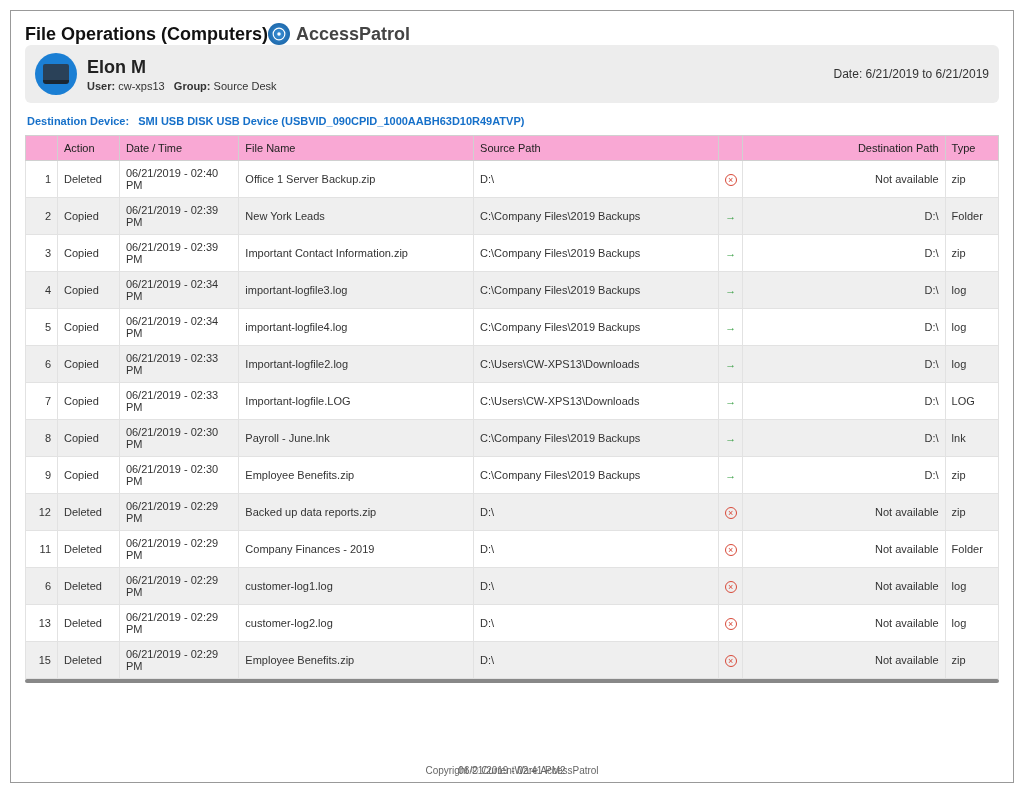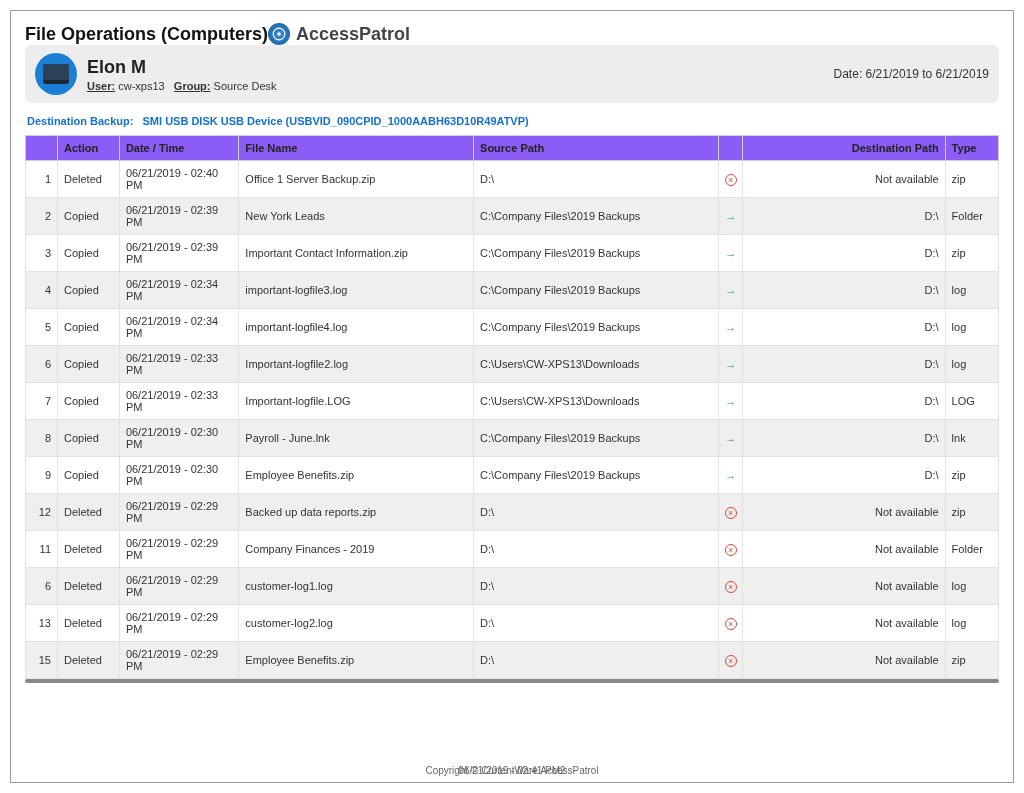--- a/index.html
+++ b/index.html
@@ -85,42 +85,42 @@
     .user-name {
       font-size: 18px;
       font-weight: bold;
       color: #222;
     }
     .user-meta {
       font-size: 11px;
       color: #333;
       margin-top: 2px;
     }
-    .user-meta b { font-weight: bold; text-decoration: underline; }
+    .user-meta b { font-weight: bold; }
     .date-range {
       font-size: 12px;
       color: #333;
     }
     .device-line {
       font-size: 11px;
       font-weight: bold;
       color: #1670c9;
       padding: 6px 2px 8px 2px;
     }
     .device-line .dev-label { color: #1670c9; }
     table {
       width: 100%;
       border-collapse: collapse;
       font-size: 11px;
       color: #333;
     }
     thead th {
-      background: #8b5cf6;
+      background: #f9a8d4;
       text-align: left;
-      font-weight: bold;
+      font-weight: normal;
       padding: 6px 6px;
       border: 1px solid #d0d0d0;
       color: #222;
     }
     tbody td {
       padding: 6px 6px;
       border: 1px solid #e2e2e2;
       vertical-align: middle;
     }
     tbody tr:nth-child(even) { background: #efefef; }
@@ -202,21 +202,21 @@
           &nbsp;
           <b>Group:</b>
           <span>Source Desk</span>
         </div>
       </div>
     </div>
     <div class="date-range">Date: 6/21/2019  to  6/21/2019</div>
   </div>
 
   <div class="device-line">
-    <span class="dev-label">Destination Backup:</span>
+    <span class="dev-label">Destination Device:</span>
     &nbsp;
     <span>SMI USB DISK USB Device (USBVID_090CPID_1000AABH63D10R49ATVP)</span>
   </div>
 
   <table>
     <thead>
       <tr>
         <th class="col-idx"></th>
         <th class="col-action">Action</th>
         <th class="col-dt">Date / Time</th>

